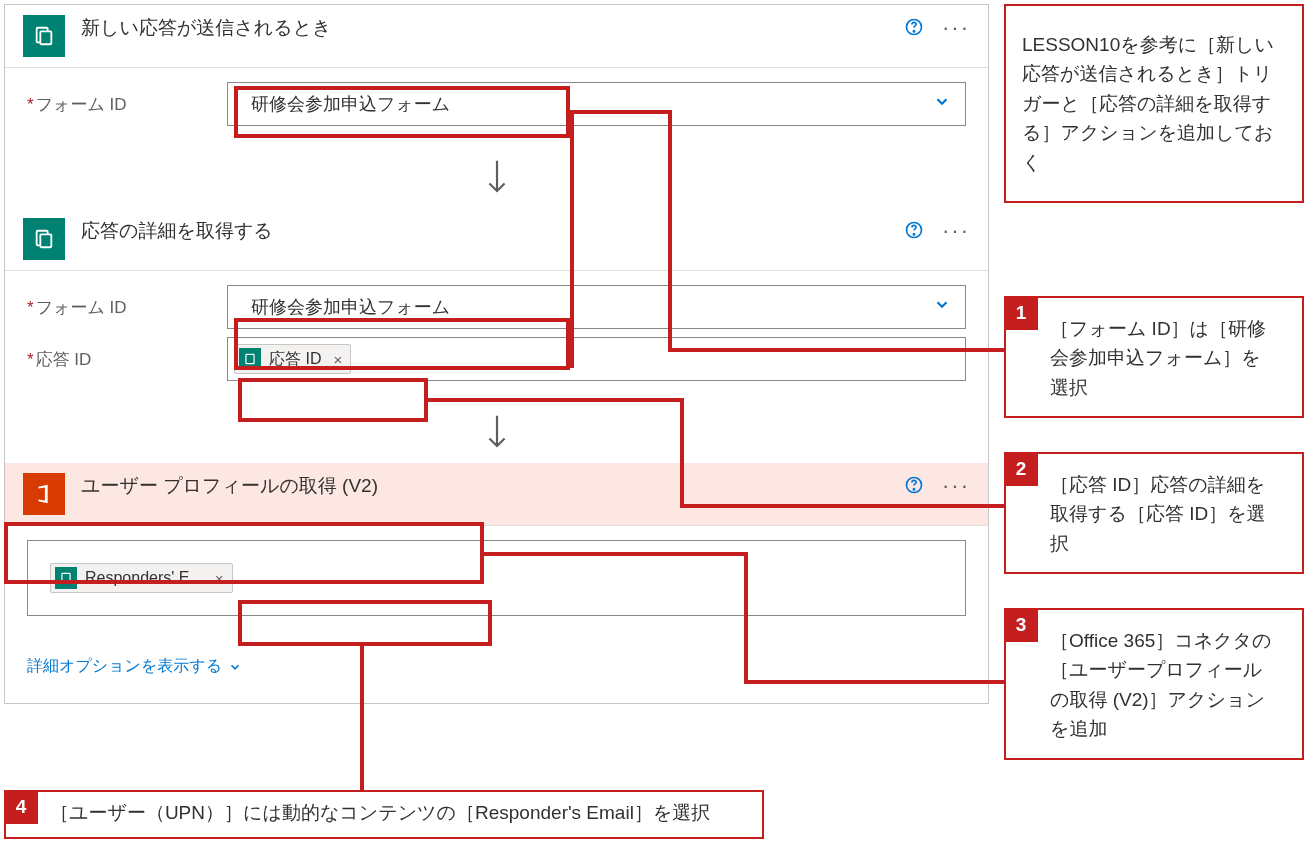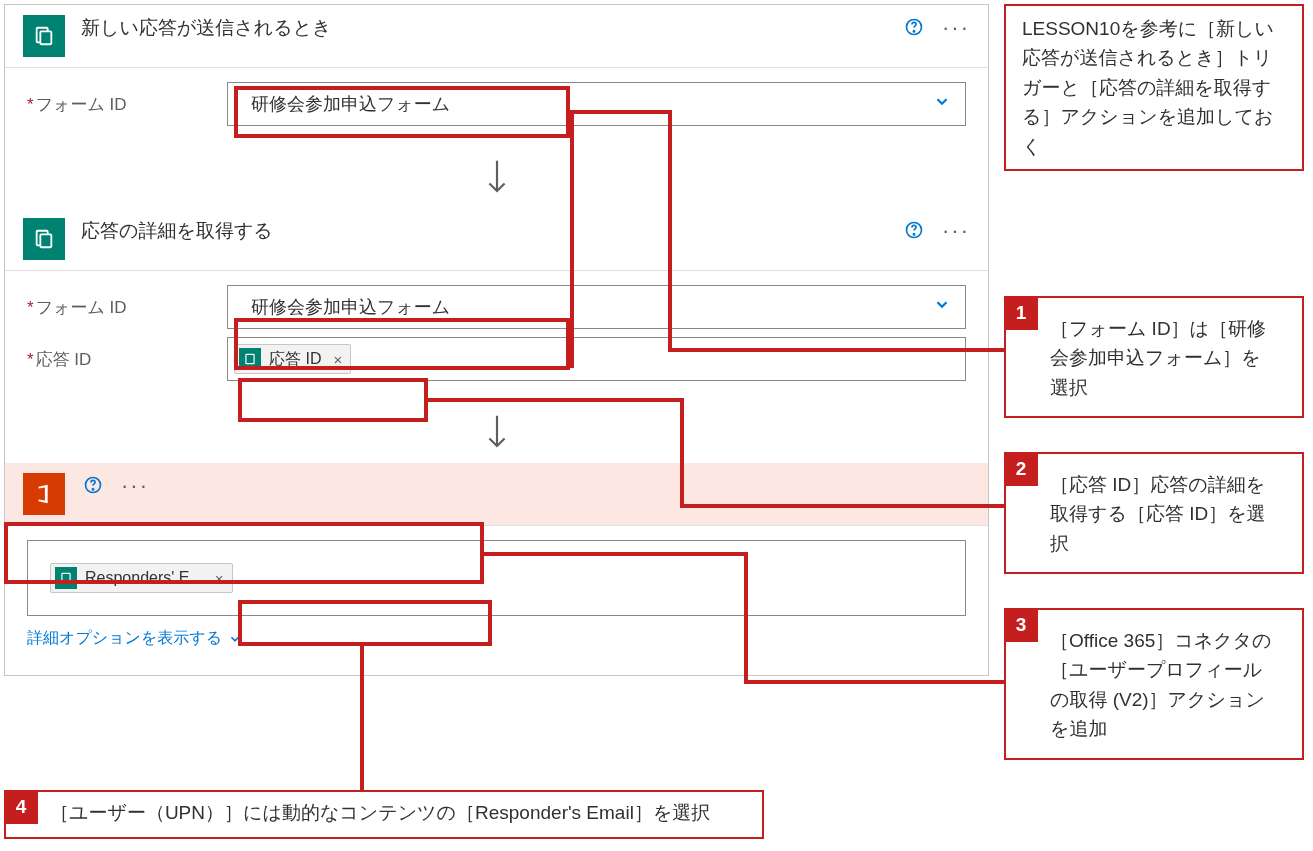--- a/index.html
+++ b/index.html
@@ -113,30 +113,31 @@
   .header-highlight {
     background:#fde7e2;
   }
   .adv-link {
     color:#0078d4;
     font-size:16px;
     padding:4px 0 8px 0;
     display:inline-flex;
     align-items:center;
     gap:6px;
+    margin-top:28px;
   }
   
   .hl { position:absolute; border:4px solid #c41e1e; pointer-events:none; }
   .line { position:absolute; background:#c41e1e; pointer-events:none; }
   
   .annot {
     position:absolute;
     border:2px solid #c41e1e;
     background:#fff;
-    padding:8px 16px;
+    padding:24px 16px;
     font-size:19px;
     line-height:1.55;
   }
   .annot .num {
     display:inline-block;
     background:#c41e1e;
     color:#fff;
     width:30px;height:30px;
     text-align:center;
     line-height:30px;
@@ -257,20 +258,21 @@
       </svg>
   </div>
 
   <div class="card">
     <div class="card-header header-highlight">
       <div class="office-icon">
         <svg width="22" height="22" viewBox="0 0 24 24" fill="#fff">
             <path d="M6 4l10-2v20l-10-2V4zm0 2v12l7 1V5l-7 1z"></path>
           </svg>
       </div>
+      <div class="title">ユーザー プロフィールの取得 (V2)</div>
       <div class="help">
         <svg width="20" height="20" viewBox="0 0 24 24" fill="none" stroke="#0078d4" stroke-width="2">
             <circle cx="12" cy="12" r="9"></circle>
             <path d="M9.5 9a2.5 2.5 0 115 0c0 1.5-2.5 2-2.5 3.5"></path>
             <circle cx="12" cy="17" r="0.8" fill="#0078d4"></circle>
           </svg>
       </div>
       <div class="more">···</div>
     </div>
     <div class="card-body">

